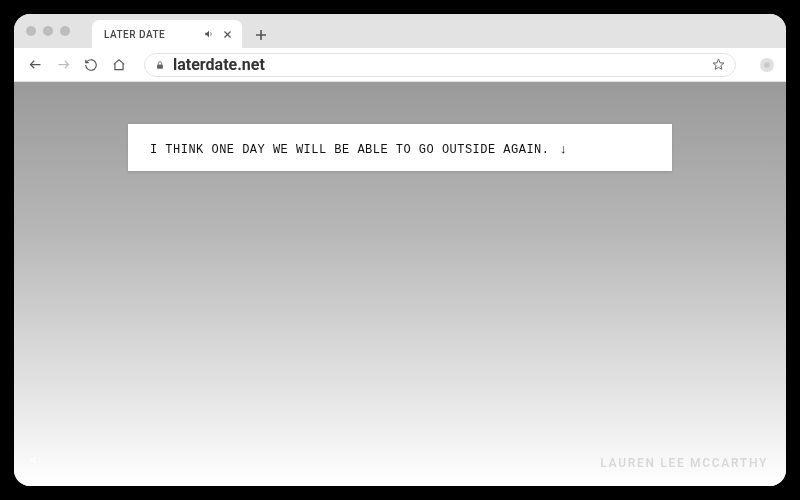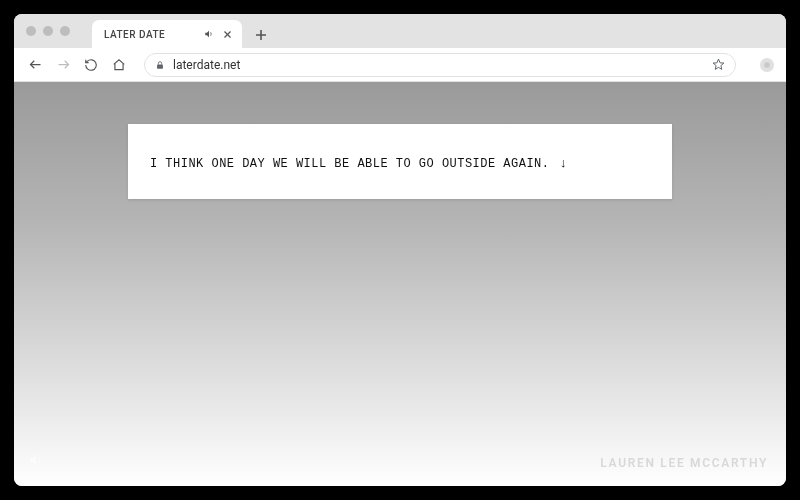--- a/index.html
+++ b/index.html
@@ -1,42 +1,42 @@
 <!DOCTYPE html>
 <html><head>
   <meta charset="utf-8">
   <style>
     * { margin: 0; padding: 0; box-sizing: border-box; }
     html, body { width: 800px; height: 500px; overflow: hidden; font-family: -apple-system, BlinkMacSystemFont, "Segoe UI", Roboto, Helvetica, Arial, sans-serif; }
     .frame { width: 800px; height: 500px; background: #000; padding: 14px; }
-    .window { width: 100%; height: 100%; background: #e8e8e8; border-radius: 8px; overflow: hidden; display: flex; flex-direction: column; box-shadow: 0 2px 10px rgba(0,0,0,.4); }
+    .window { width: 100%; height: 100%; background: #e8e8e8; border-radius: 16px; overflow: hidden; display: flex; flex-direction: column; box-shadow: 0 2px 10px rgba(0,0,0,.4); }
 
     
     .tabstrip { height: 34px; background: #e3e3e3; display: flex; align-items: flex-end; padding-left: 12px; position: relative; }
     .traffic { display: flex; gap: 7px; align-items: center; height: 100%; margin-right: 22px; }
     .traffic-dot { width: 10px; height: 10px; border-radius: 50%; background: #bdbdbd; }
     .tab { height: 28px; background: #fff; border-radius: 7px 7px 0 0; min-width: 150px; display: flex; align-items: center; padding: 0 10px 0 12px; font-size: 10px; letter-spacing: .05em; color: #444; gap: 8px; }
     .tab-title { flex: 1; white-space: nowrap; overflow: hidden; text-overflow: ellipsis; font-weight: 500; }
     .spk, .tabclose { width: 10px; height: 10px; display: inline-flex; align-items: center; justify-content: center; color: #555; }
     .spk svg, .tabclose svg, .newtab svg { display:block; }
     .newtab { width: 26px; height: 26px; display: flex; align-items: center; justify-content: center; margin-left: 6px; color: #555; cursor: pointer; }
 
     
     .toolbar { height: 34px; background: #fff; border-bottom: 1px solid #e0e0e0; display: flex; align-items: center; padding: 0 12px; gap: 10px; }
     .tbtn { width: 18px; height: 18px; display: flex; align-items: center; justify-content: center; color: #555; cursor: pointer; }
     .tbtn.disabled { color: #bdbdbd; cursor: default; }
     .omnibox { flex: 1; height: 24px; border: 1px solid #e2e2e2; border-radius: 14px; display: flex; align-items: center; padding: 0 10px; gap: 8px; margin: 0 6px; }
     .lock { color: #5f6368; display:flex; }
-    .url { flex: 1; font-size: 12px; color: #333; }
+    .url { flex: 1; font-size: 16px; color: #333; font-weight: bold; }
     .star { color: #5f6368; display:flex; cursor: pointer; }
     .acct { width: 14px; height: 14px; border-radius: 50%; background: #c8c8c8; border: 4px solid #e0e0e0; margin-left: 8px; cursor: pointer; box-shadow: 0 0 0 1px #d0d0d0 inset; }
 
     
     .viewport { flex: 1; position: relative; background: linear-gradient(to bottom, #9a9a9a 0%, #b5b5b5 35%, #e8e8e8 80%, #ffffff 100%); }
-    .card { position: absolute; top: 42px; left: 114px; right: 114px; background: #fff; padding: 28px 22px; box-shadow: 0 1px 3px rgba(0,0,0,.12); }
+    .card { position: absolute; top: 42px; left: 114px; right: 114px; background: #fff; padding: 14px 22px; box-shadow: 0 1px 3px rgba(0,0,0,.12); }
     .card-text { font-family: "Courier New", Courier, monospace; font-size: 12px; letter-spacing: .04em; color: #111; display: inline; }
     .darrow { font-family: "Courier New", Courier, monospace; font-size: 13px; color: #111; margin-left: 6px; cursor: pointer; }
     .spkcorner { position: absolute; left: 14px; bottom: 14px; color: rgba(255,255,255,.55); }
     .credit { position: absolute; right: 18px; bottom: 16px; font-size: 12px; letter-spacing: .14em; font-weight: 600; color: #d8d8d8; }
   </style>
 </head>
 <body>
 
 <div class="frame">
   <div class="window">

